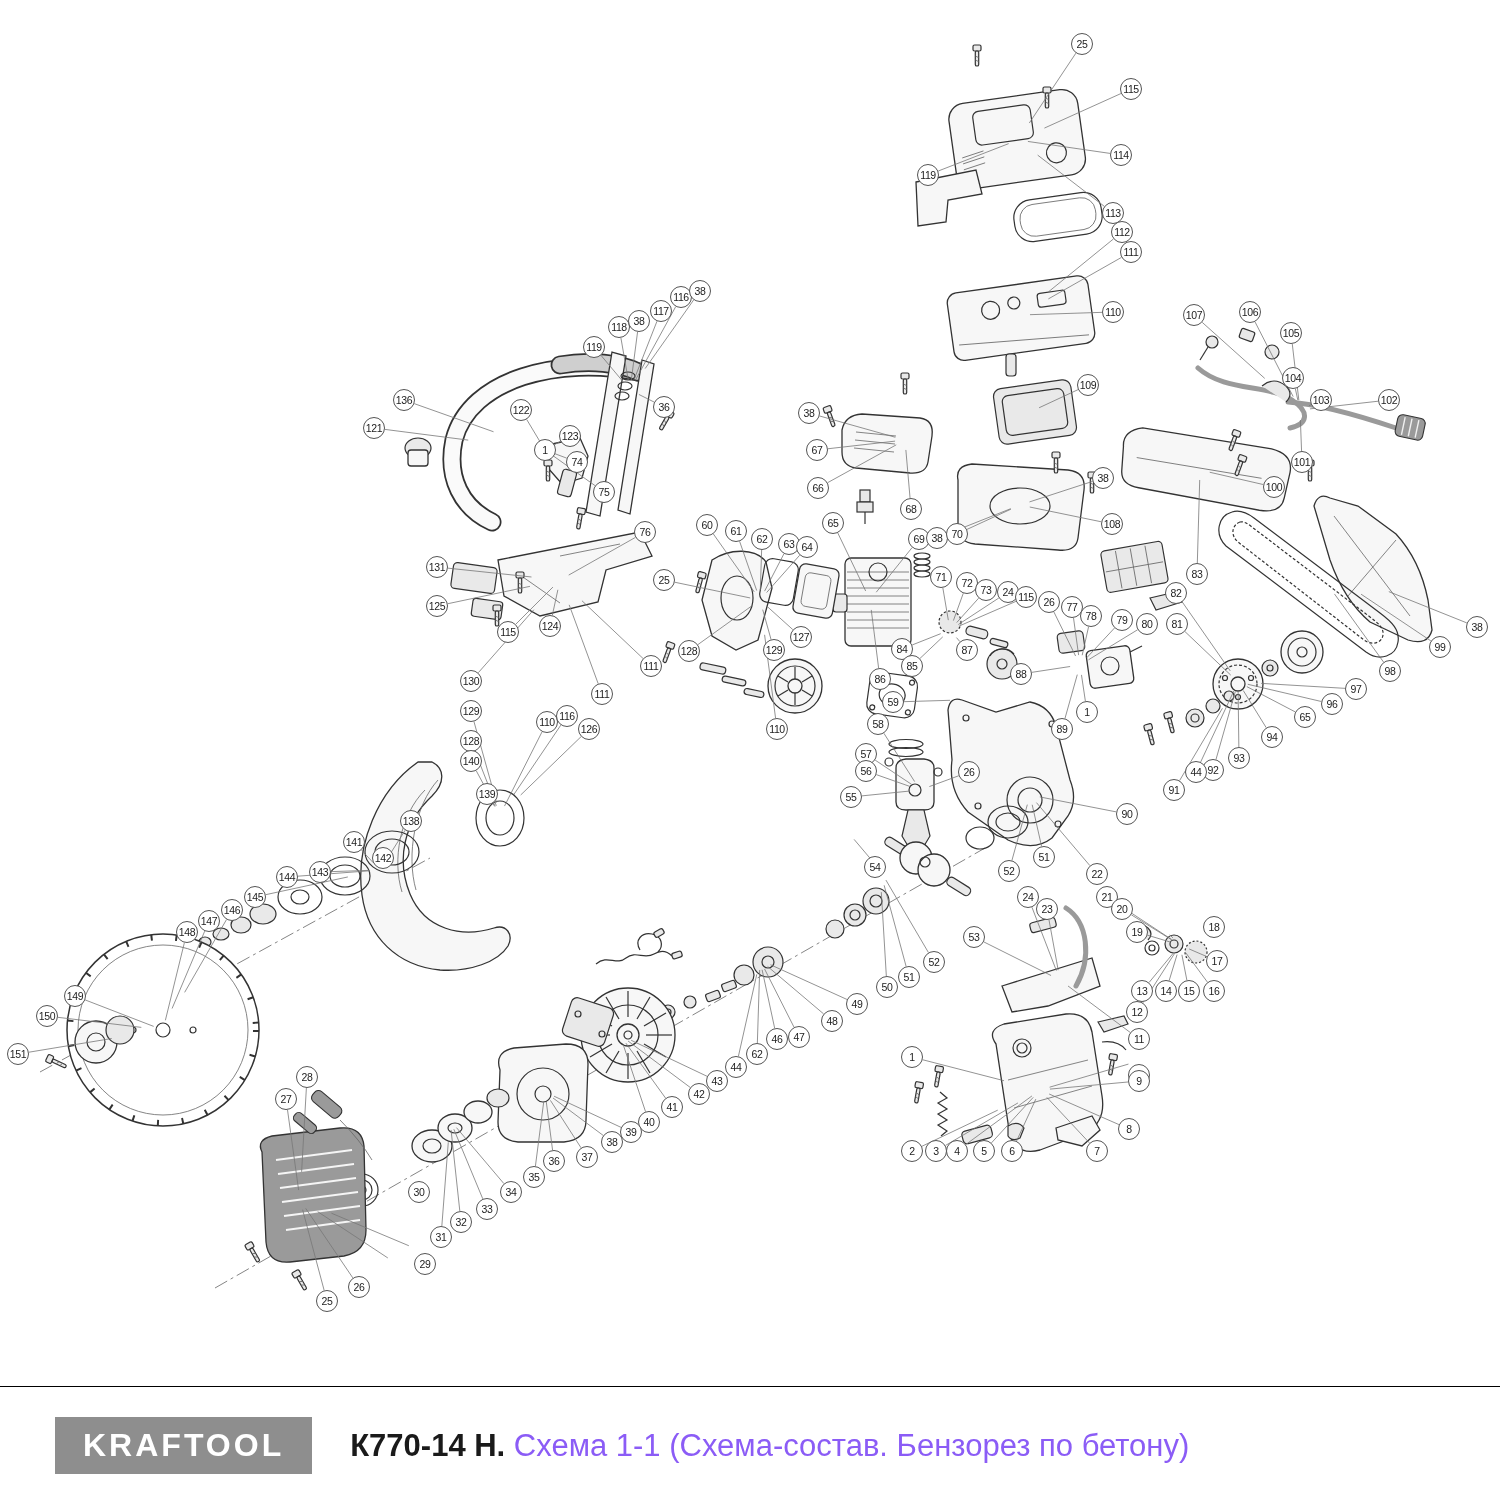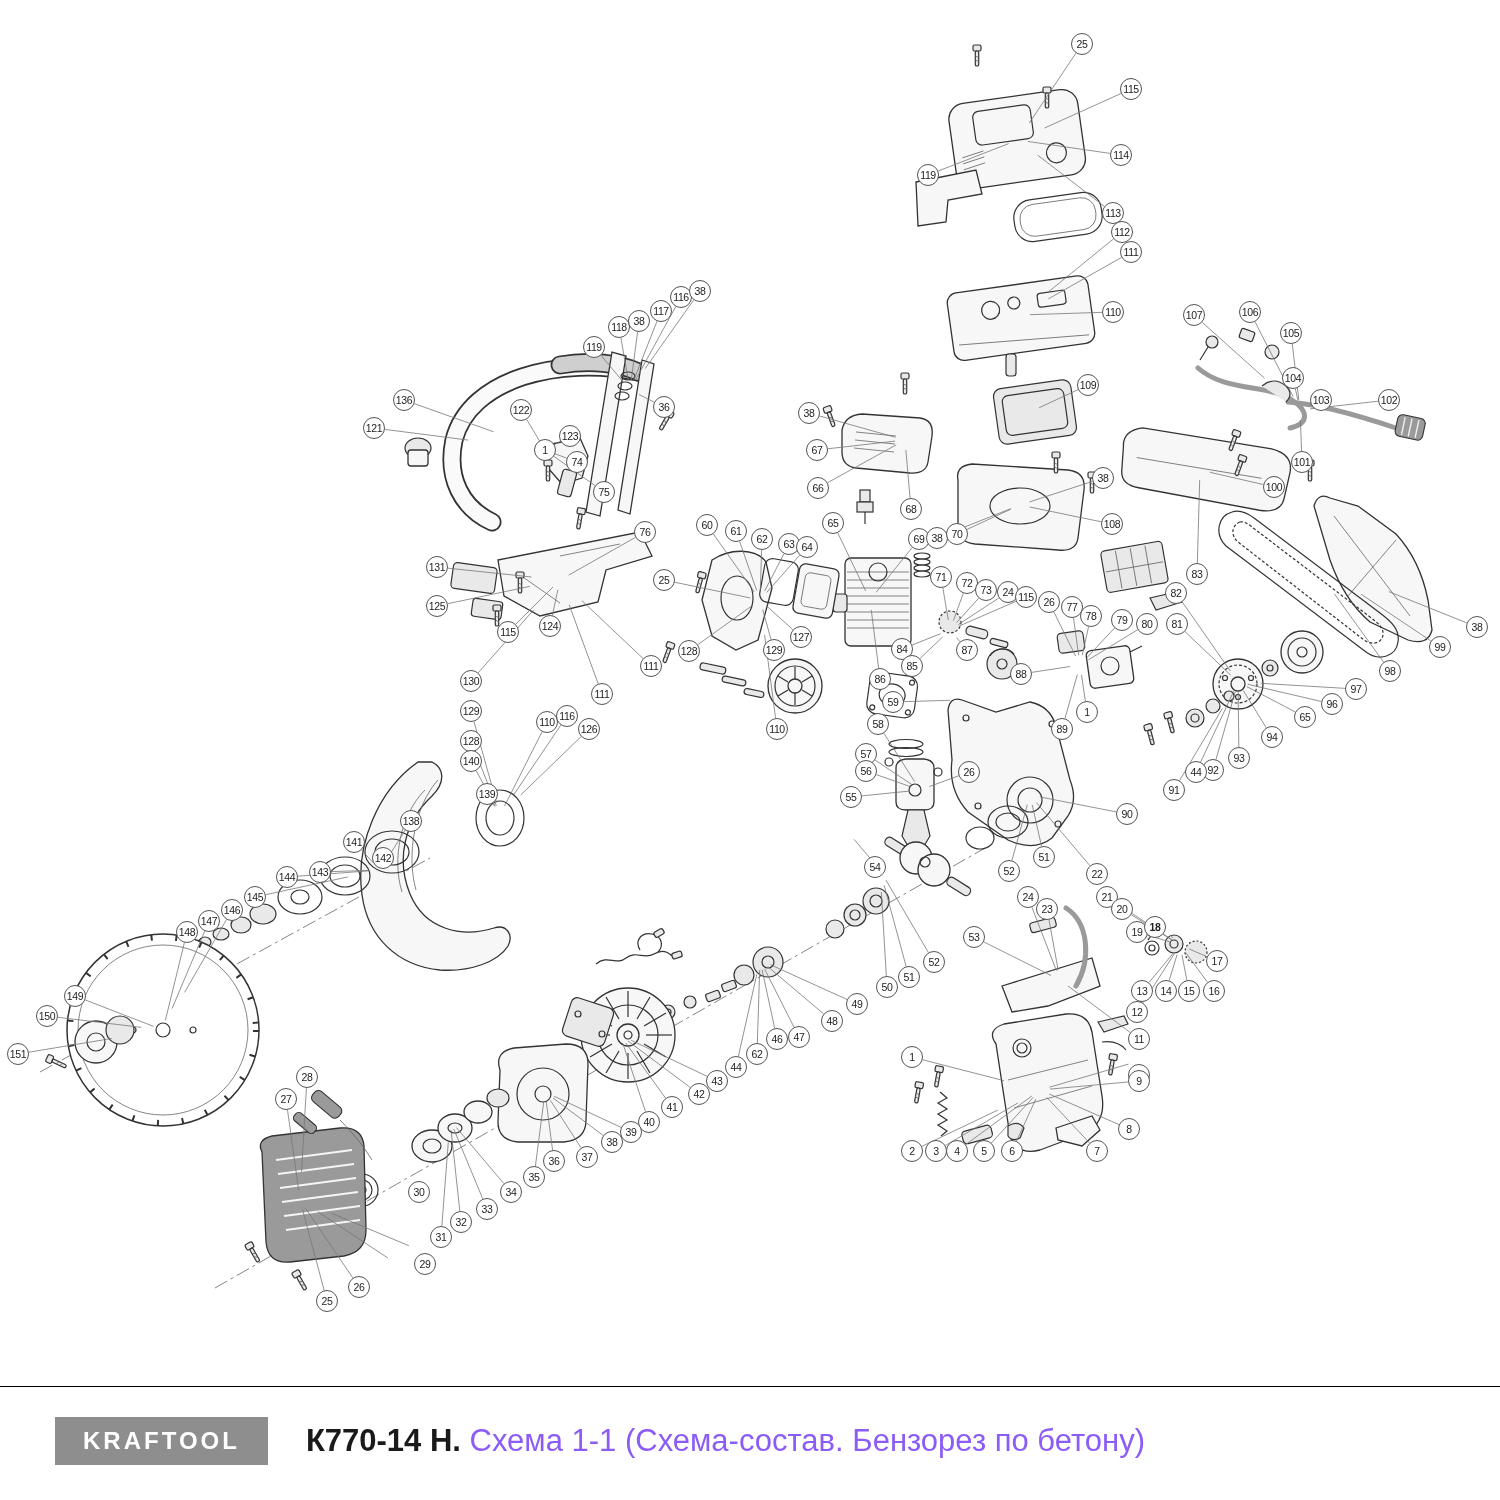--- a/index.html
+++ b/index.html
@@ -28,21 +28,21 @@
   .tubeo{fill:none;stroke:#333;stroke-width:19;stroke-linecap:round;}
   .tubei{fill:none;stroke:#fafafa;stroke-width:15.5;stroke-linecap:round;}
   .tubeg{fill:none;stroke:#cfcfcf;stroke-width:15.5;stroke-linecap:round;}
   
   #footer{
     position:absolute;left:0;top:1386px;width:1500px;height:114px;
     border-top:1.5px solid #000;background:#fff;
   }
   .footer-row{display:flex;align-items:center;gap:38px;padding:30px 0 0 55px;}
   .logo{
-    background:#8e8e8e;color:#ffffff;font-weight:800;font-size:24px;
+    background:#8e8e8e;color:#ffffff;font-weight:800;font-size:32px;
     letter-spacing:3px;padding:10px 28px;display:inline-block;
   }
   .doc-title{font-size:31px;color:#1a1a1a;white-space:nowrap;}
   .doc-title .model{font-weight:700;}
   .doc-title .caption{font-weight:400;color:#8b5cf6;}
 </style>
 </head>
 <body>
 
 <div id="diagram">
@@ -774,21 +774,21 @@
       <div class="balloon" style="left: 840px; top: 786px;">55</div>
       <div class="balloon" style="left: 836px; top: 856px; margin-left: 28px;">54</div>
       <div class="balloon" style="left: 1033px; top: 846px;">51</div>
       <div class="balloon" style="left: 998px; top: 860px;">52</div>
       <div class="balloon" style="left: 1086px; top: 863px;">22</div>
       <div class="balloon" style="left: 1096px; top: 886px;">21</div>
       <div class="balloon" style="left: 1111px; top: 898px;">20</div>
       <div class="balloon" style="left: 1036px; top: 898px;">23</div>
       <div class="balloon" style="left: 1017px; top: 886px;">24</div>
       <div class="balloon" style="left: 1126px; top: 921px;">19</div>
-      <div class="balloon" style="left: 1144px; top: 916px; font-weight: bold;">18</div>
+      <div class="balloon" style="left: 1203px; top: 916px;">18</div>
       <div class="balloon" style="left: 1206px; top: 950px;">17</div>
       <div class="balloon" style="left: 1203px; top: 980px;">16</div>
       <div class="balloon" style="left: 1178px; top: 980px;">15</div>
       <div class="balloon" style="left: 1155px; top: 980px;">14</div>
       <div class="balloon" style="left: 1131px; top: 980px;">13</div>
       <div class="balloon" style="left: 1126px; top: 1001px;">12</div>
       <div class="balloon" style="left: 1128px; top: 1028px;">11</div>
       <div class="balloon" style="left: 1128px; top: 1064px; font-family: Liberation Serif, serif;">10</div>
       <div class="balloon" style="left: 1128px; top: 1070px;">9</div>
       <div class="balloon" style="left: 1118px; top: 1118px;">8</div>

